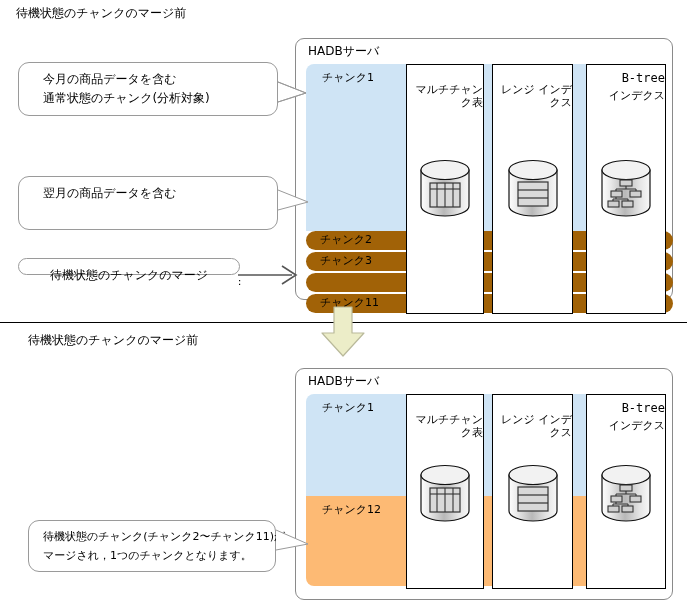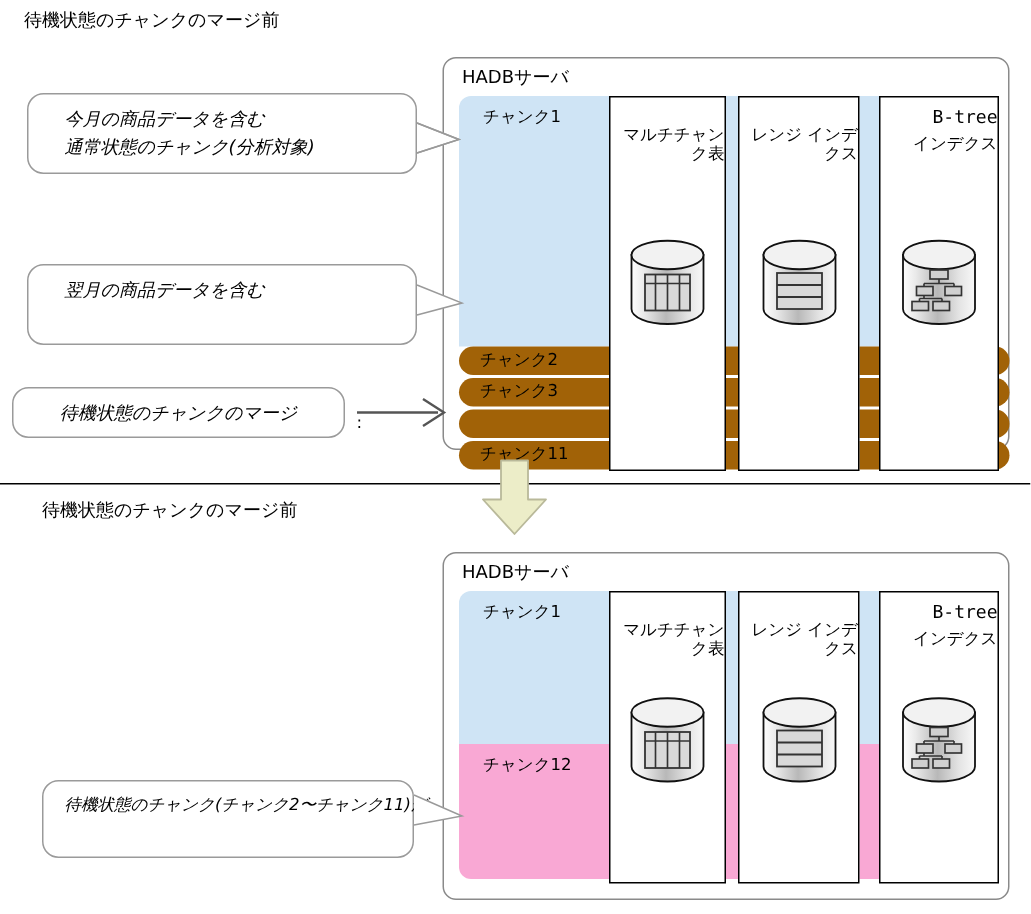--- a/index.html
+++ b/index.html
@@ -46,21 +46,21 @@
   
   .chunk-pill{
     background:#a16207;border-radius:11px;
   }
   .chunk-pill .ptext{
     position:absolute;left:14px;top:2px;font-size:11px;line-height:14px;white-space:nowrap;
   }
   .chunk-pill .ptext.center{left:0;width:100%;text-align:center;}
 
   .chunk-gray-block{
-    background:#f9a8d4;border-radius:8px;
+    background:#fdba74;border-radius:8px;
     border-top-left-radius:0;border-top-right-radius:0;
   }
 
   
   .comp-box{
     border:1px solid #000;background:#ffffff;box-sizing:border-box;
   }
   .comp-title{
     position:absolute;left:0;width:100%;text-align:right;
     font-size:11px;line-height:13px;
@@ -69,21 +69,21 @@
   
   .cyl{position:absolute;}
   .cyl svg{display:block;}
 
   
   .callout{
     border:1px solid #9a9a9a;border-radius:11px;background:#ffffff;
     box-sizing:border-box;
   }
   .callout .ctext{
-    position:absolute;font-size:12px;line-height:17px;white-space:nowrap;font-style:italic;
+    position:absolute;font-size:12px;line-height:17px;white-space:nowrap;
   }
   .callout .ctext.center{left:0;width:100%;text-align:center;}
   .tail{position:absolute;}
 
   
   .conn{position:absolute;}
 </style>
 </head>
 <body>
 
@@ -188,21 +188,21 @@
   <path d="M2,2 L30,13 L2,22" fill="none" stroke="#9a9a9a" stroke-width="1"></path>
 </svg>
 
 <div class="abs callout" style="left:18px;top:176px;width:260px;height:54px;text-align:right;">
   <span class="ctext" style="left:24px;top:8px;">翌月の商品データを含む</span>
 </div>
 <svg class="abs tail" style="left:276px;top:188px;" width="44" height="26">
   <path d="M2,2 L32,14 L2,22" fill="#ffffff" stroke="#9a9a9a" stroke-width="1"></path>
 </svg>
 
-<div class="abs callout" style="left:8px;top:258px;width:222px;height:34px;">
+<div class="abs callout" style="left:18px;top:258px;width:222px;height:17px;">
   <span class="ctext center" style="top:8px;">待機状態のチャンクのマージ</span>
 </div>
 <svg class="abs conn" style="left:238px;top:258px;" width="62" height="34">
   <line x1="0" y1="17" x2="54" y2="17" stroke="#555" stroke-width="1.6"></line>
   <path d="M44,8 L58,17 L44,26" fill="none" stroke="#555" stroke-width="1.6"></path>
 </svg>
 
 <div class="abs divider" style="left:0px;top:322px;width:687px;"></div>
 
 <svg class="abs merge-arrow" style="left:320px;top:306px;" viewBox="0 0 46 52">
@@ -276,16 +276,17 @@
       <g stroke="#333" stroke-width="1.1" fill="none">
         <path d="M25,27 L25,30 M15,30 L35,30 M15,30 L15,32 M35,30 L35,32"></path>
         <path d="M15,38 L15,40 M12,40 L27,40 M12,40 L12,42 M27,40 L27,42"></path>
       </g>
     </svg>
   </div>
 </div>
 
 <div class="abs callout" style="left:28px;top:520px;width:248px;height:52px;">
   <span class="ctext" style="left:14px;top:7px;font-size:11px;">待機状態のチャンク(チャンク2〜チャンク11)が</span>
+  <span class="ctext" style="left:14px;top:26px;font-size:11px;">マージされ，1つのチャンクとなります。</span>
 </div>
 <svg class="abs tail" style="left:274px;top:528px;" width="46" height="26">
   <path d="M2,2 L34,16 L2,22" fill="#ffffff" stroke="#9a9a9a" stroke-width="1"></path>
 </svg>
 
 </body></html>

